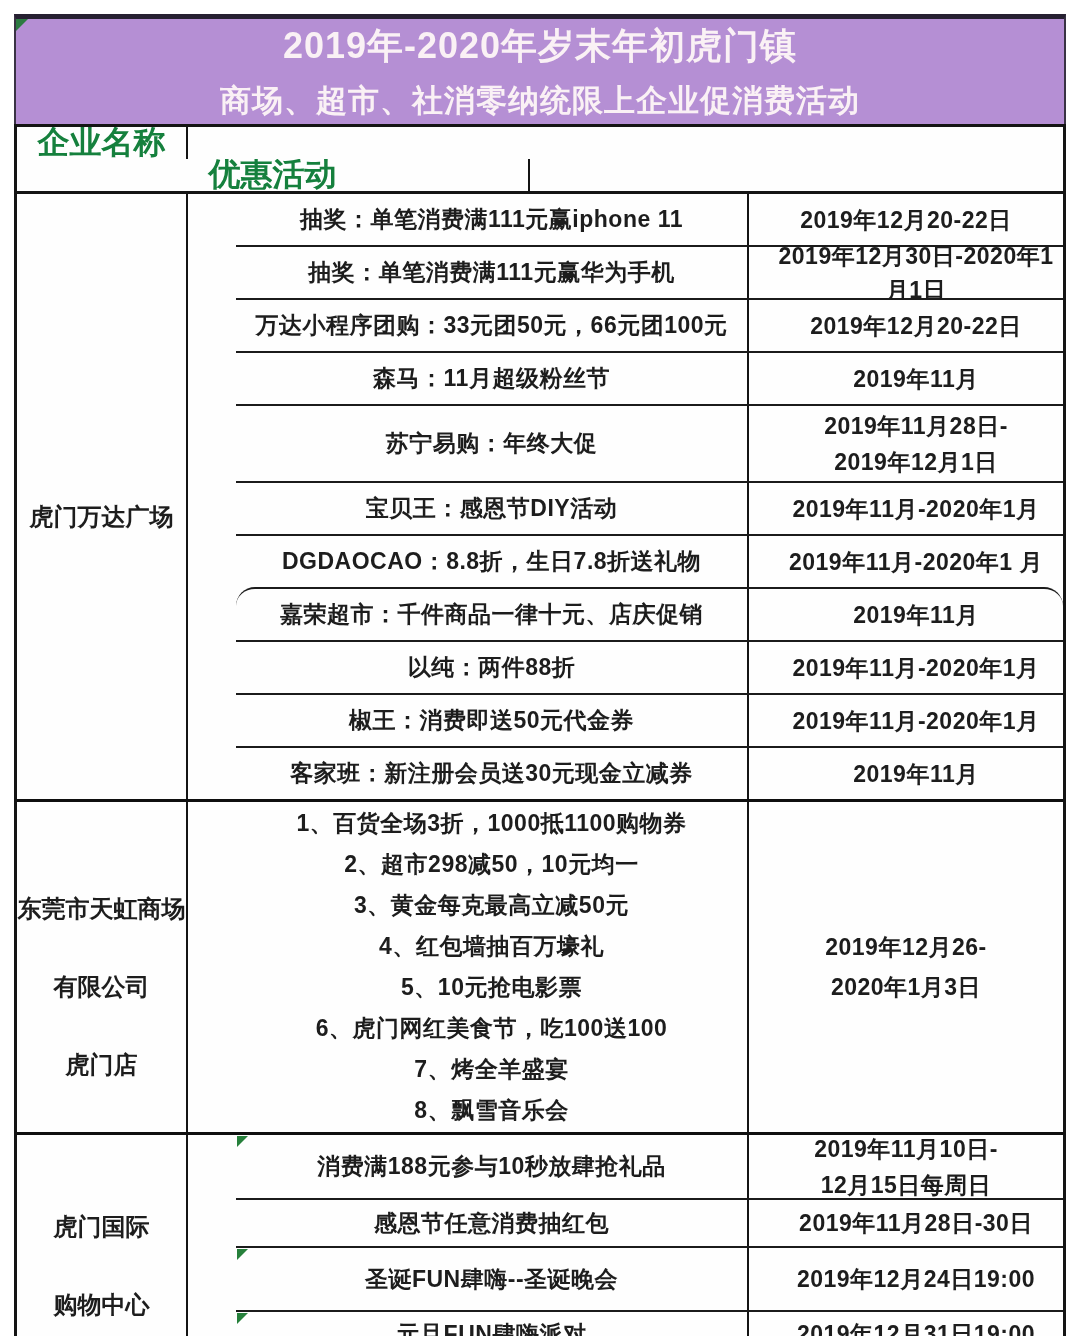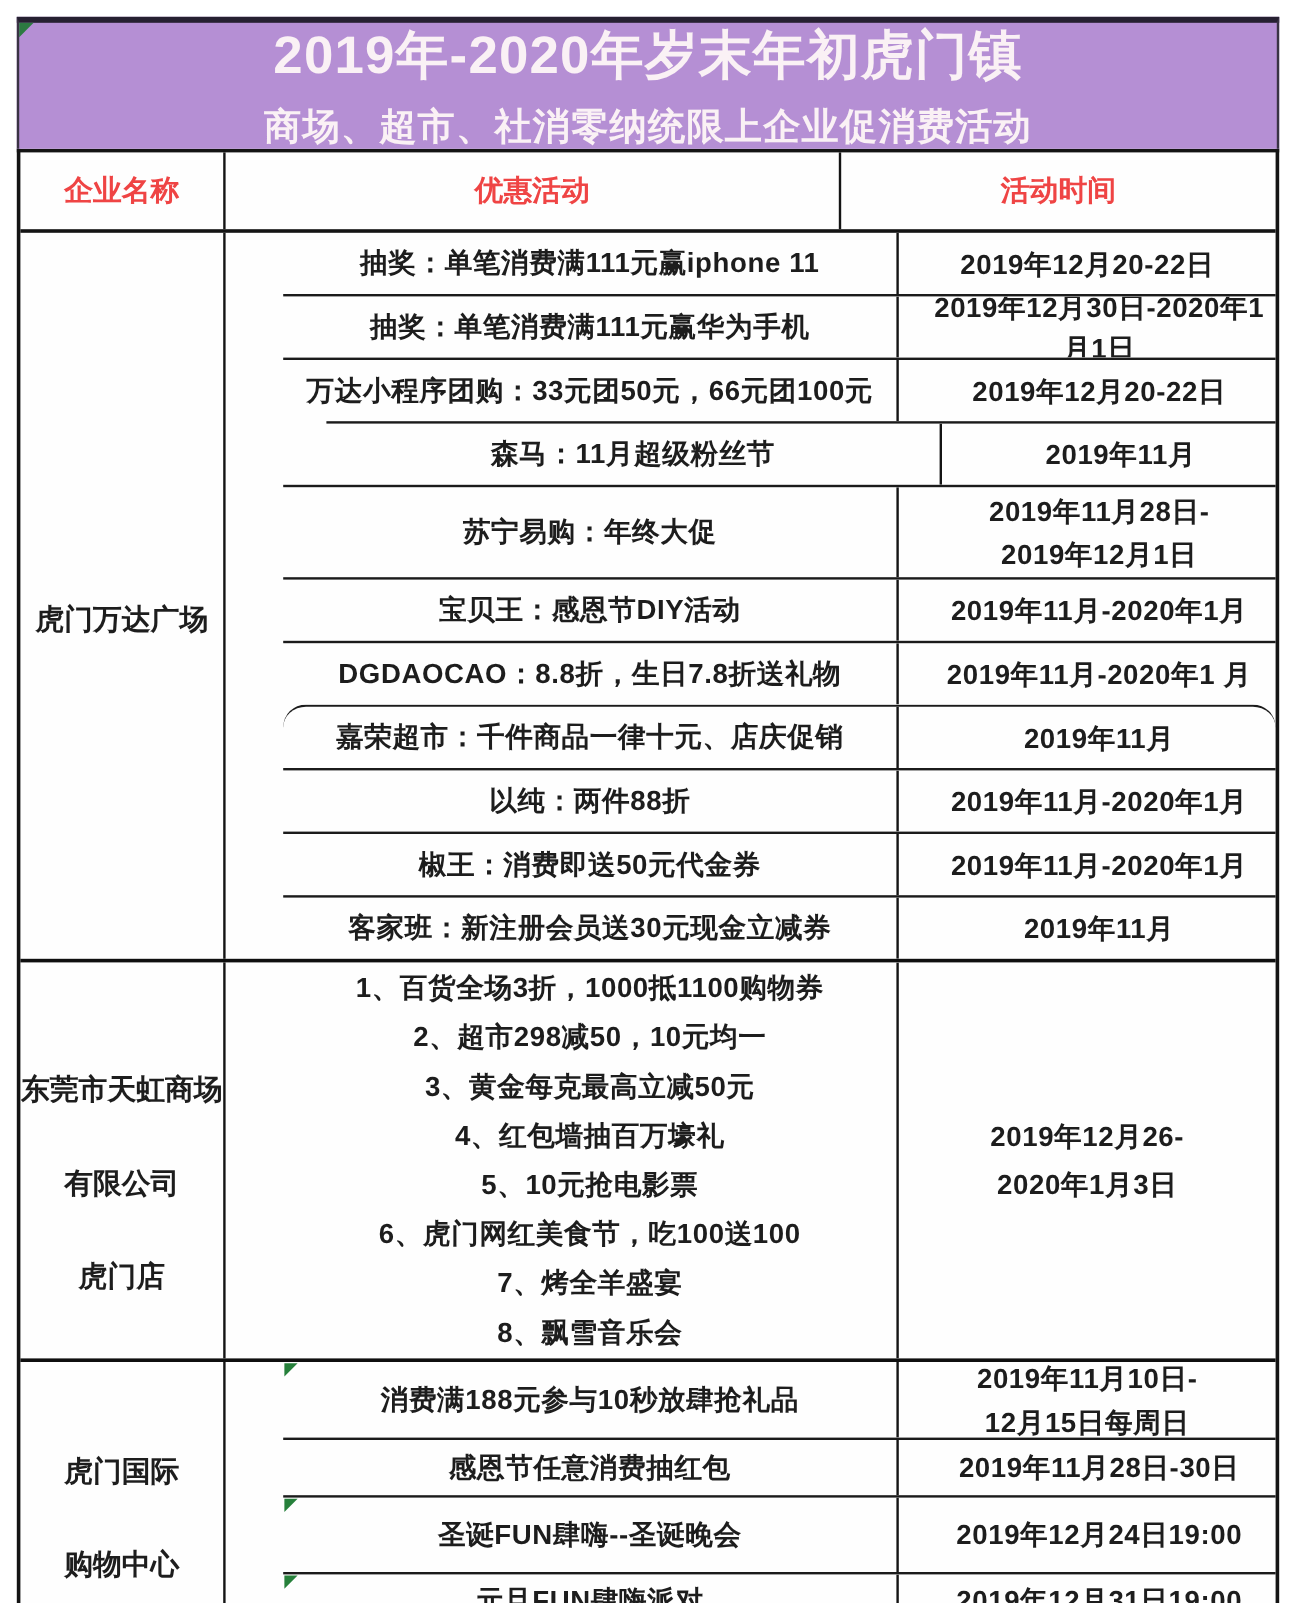--- a/index.html
+++ b/index.html
@@ -8,36 +8,36 @@
     font-family:"Liberation Sans", sans-serif; color:#1d1d1d; overflow:hidden;
   }
   .sheet { position:absolute; left:14px; top:14px; width:1052px; }
 
   
   .banner {
     position:relative; box-sizing:border-box; height:110px;
     border-top:5px solid #262031; border-left:2px solid #3a3344; border-right:2px solid #3a3344;
     display:flex; flex-direction:column; justify-content:center; align-items:center; gap:9px;
   }
-  .banner-line1 { font-size:44px; font-weight:bold; letter-spacing:1px; }
+  .banner-line1 { font-size:36px; font-weight:bold; letter-spacing:1px; }
   .banner-line2 { font-size:31px; font-weight:bold; letter-spacing:1px; }
 
   
   .grid {
     box-sizing:border-box; border-left:3px solid #141414; border-right:3px solid #141414;
     border-top:3px solid #141414; border-bottom:6px solid #0e0e0e; background:#fefefe;
   }
   .cell { box-sizing:border-box; display:flex; flex-direction:column; justify-content:center;
           align-items:center; text-align:center; overflow:hidden; position:relative; }
   .col-company { width:171px; border-right:2px solid #141414; }
   .col-activity { width:513px; border-right:2px solid #141414; }
   .col-time { flex:1; }
 
   .header-row { display:flex; height:64px; border-bottom:3px solid #141414;
-                font-size:24px; font-weight:bold; color:#ef4444; }
+                font-size:32px; font-weight:bold; color:#15803d;flex-direction:column; }
 
   .tsection { display:flex; }
   .tsection + .tsection { border-top:3px solid #0f0f0f; }
   .rows { flex:1; display:flex; flex-direction:column;padding-left:48px; }
   .trow { display:flex; overflow:hidden; }
   .trow + .trow { border-top:2px solid #1b1b1b;gap:20px; }
 
   .activity-text { font-size:23px; font-weight:600; letter-spacing:0.5px; }
   .time-text { font-size:23px; font-weight:600; letter-spacing:0.5px; line-height:34px; }
   .company-text { font-size:24px; font-weight:600; line-height:38px;margin-top:40px; }
@@ -93,21 +93,21 @@
                 </div>
               </div>
               <div class="trow" style="height: 51px;">
                 <div class="cell col-activity">
                   <div class="activity-text">万达小程序团购：33元团50元，66元团100元</div>
                 </div>
                 <div class="cell col-time">
                   <div class="time-text">2019年12月20-22日</div>
                 </div>
               </div>
-              <div class="trow" style="height: 51px; margin-left: 36px;">
+              <div class="trow" style="height: 51px;">
                 <div class="cell col-activity">
                   <div class="activity-text">森马：11月超级粉丝节</div>
                 </div>
                 <div class="cell col-time">
                   <div class="time-text">2019年11月</div>
                 </div>
               </div>
               <div class="trow" style="height: 75px;">
                 <div class="cell col-activity">
                   <div class="activity-text">苏宁易购：年终大促</div>

